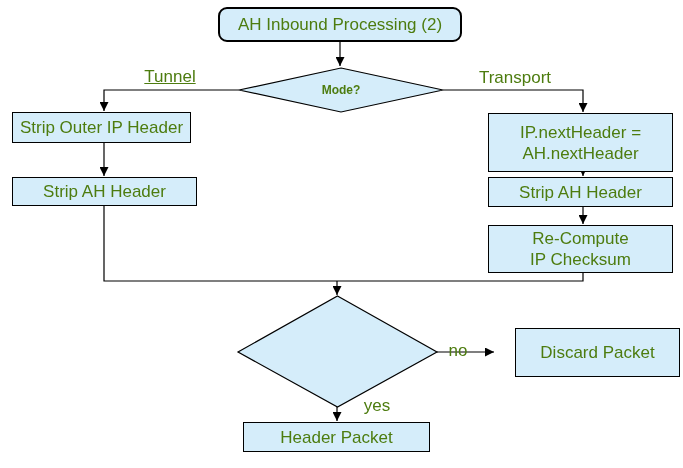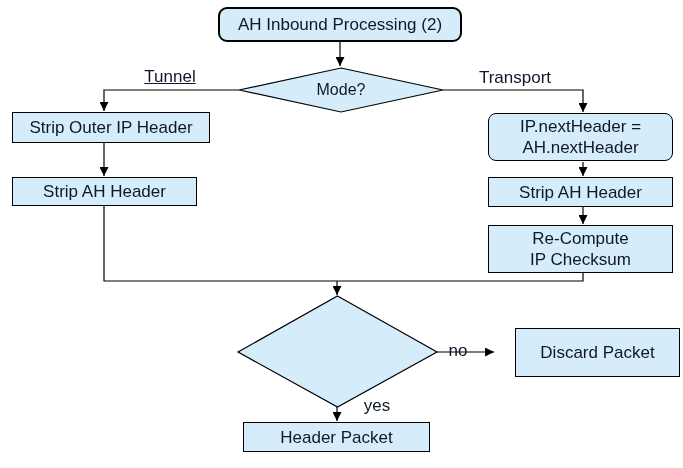--- a/index.html
+++ b/index.html
@@ -1,42 +1,42 @@
 <!DOCTYPE html>
 <html><head>
 <meta charset="utf-8">
 <style>
   html,body{margin:0;padding:0;}
   .canvas{
     position:relative;width:683px;height:468px;overflow:hidden;
     background:var(--bg,#ffffff);
-    font-family:"Liberation Sans", sans-serif;color:#0f172a;
+    font-family:"Liberation Sans", sans-serif;color:#4d7c0f;
   }
   svg.connectors{position:absolute;left:0;top:0;width:683px;height:468px;}
   svg.connectors .edge{stroke:#000;stroke-width:1.2;fill:none;}
   svg.connectors .shape{fill:var(--node-fill,#D5EDFA);stroke:var(--node-border,#000);stroke-width:1.2;}
   .node{
     position:absolute;box-sizing:border-box;
     display:flex;align-items:center;justify-content:center;
     text-align:center;white-space:pre-line;
     background:var(--node-fill,#D5EDFA);
     border:1px solid var(--node-border,#000);
     font-size:17px;line-height:21px;
   }
   .node.rounded{border-radius:9px;border-width:2px;}
   .diamond-label{
     position:absolute;display:flex;align-items:center;justify-content:center;
-    text-align:right;white-space:pre-line;font-size:16px;line-height:22px;
+    text-align:right;white-space:pre-line;font-size:12px;line-height:22px;font-weight:bold;
   }
   .edge-label{position:absolute;font-size:17px;line-height:19px;text-align:center;}
   
   .pos-start{left:218px;top:7px;width:244px;height:35px;}
-  .pos-strip-outer{left:12px;top:112px;width:198px;height:31px;}
+  .pos-strip-outer{left:12px;top:112px;width:179px;height:31px;}
   .pos-strip-ah-tunnel{left:12px;top:177px;width:185px;height:29px;}
-  .pos-ip-next{left:488px;top:113px;width:185px;height:48px;border-radius:8px;}
+  .pos-ip-next{left:488px;top:113px;width:185px;height:59px;}
   .pos-strip-ah-transport{left:488px;top:177px;width:185px;height:30px;}
   .pos-recompute{left:488px;top:225px;width:185px;height:48px;}
   .pos-discard{left:515px;top:328px;width:165px;height:49px;}
   .pos-deliver{left:243px;top:422px;width:187px;height:30px;}
   .pos-mode-label{left:239px;top:68px;width:204px;height:44px;}
   .pos-policy-label{left:238px;top:296px;width:200px;height:111px;}
   .pos-tunnel{left:128px;top:67px;width:84px;text-decoration:underline;}
   .pos-transport{left:463px;top:68px;width:104px;}
   .pos-no{left:441px;top:341px;width:34px;}
   .pos-yes{left:357px;top:396px;width:40px;}

